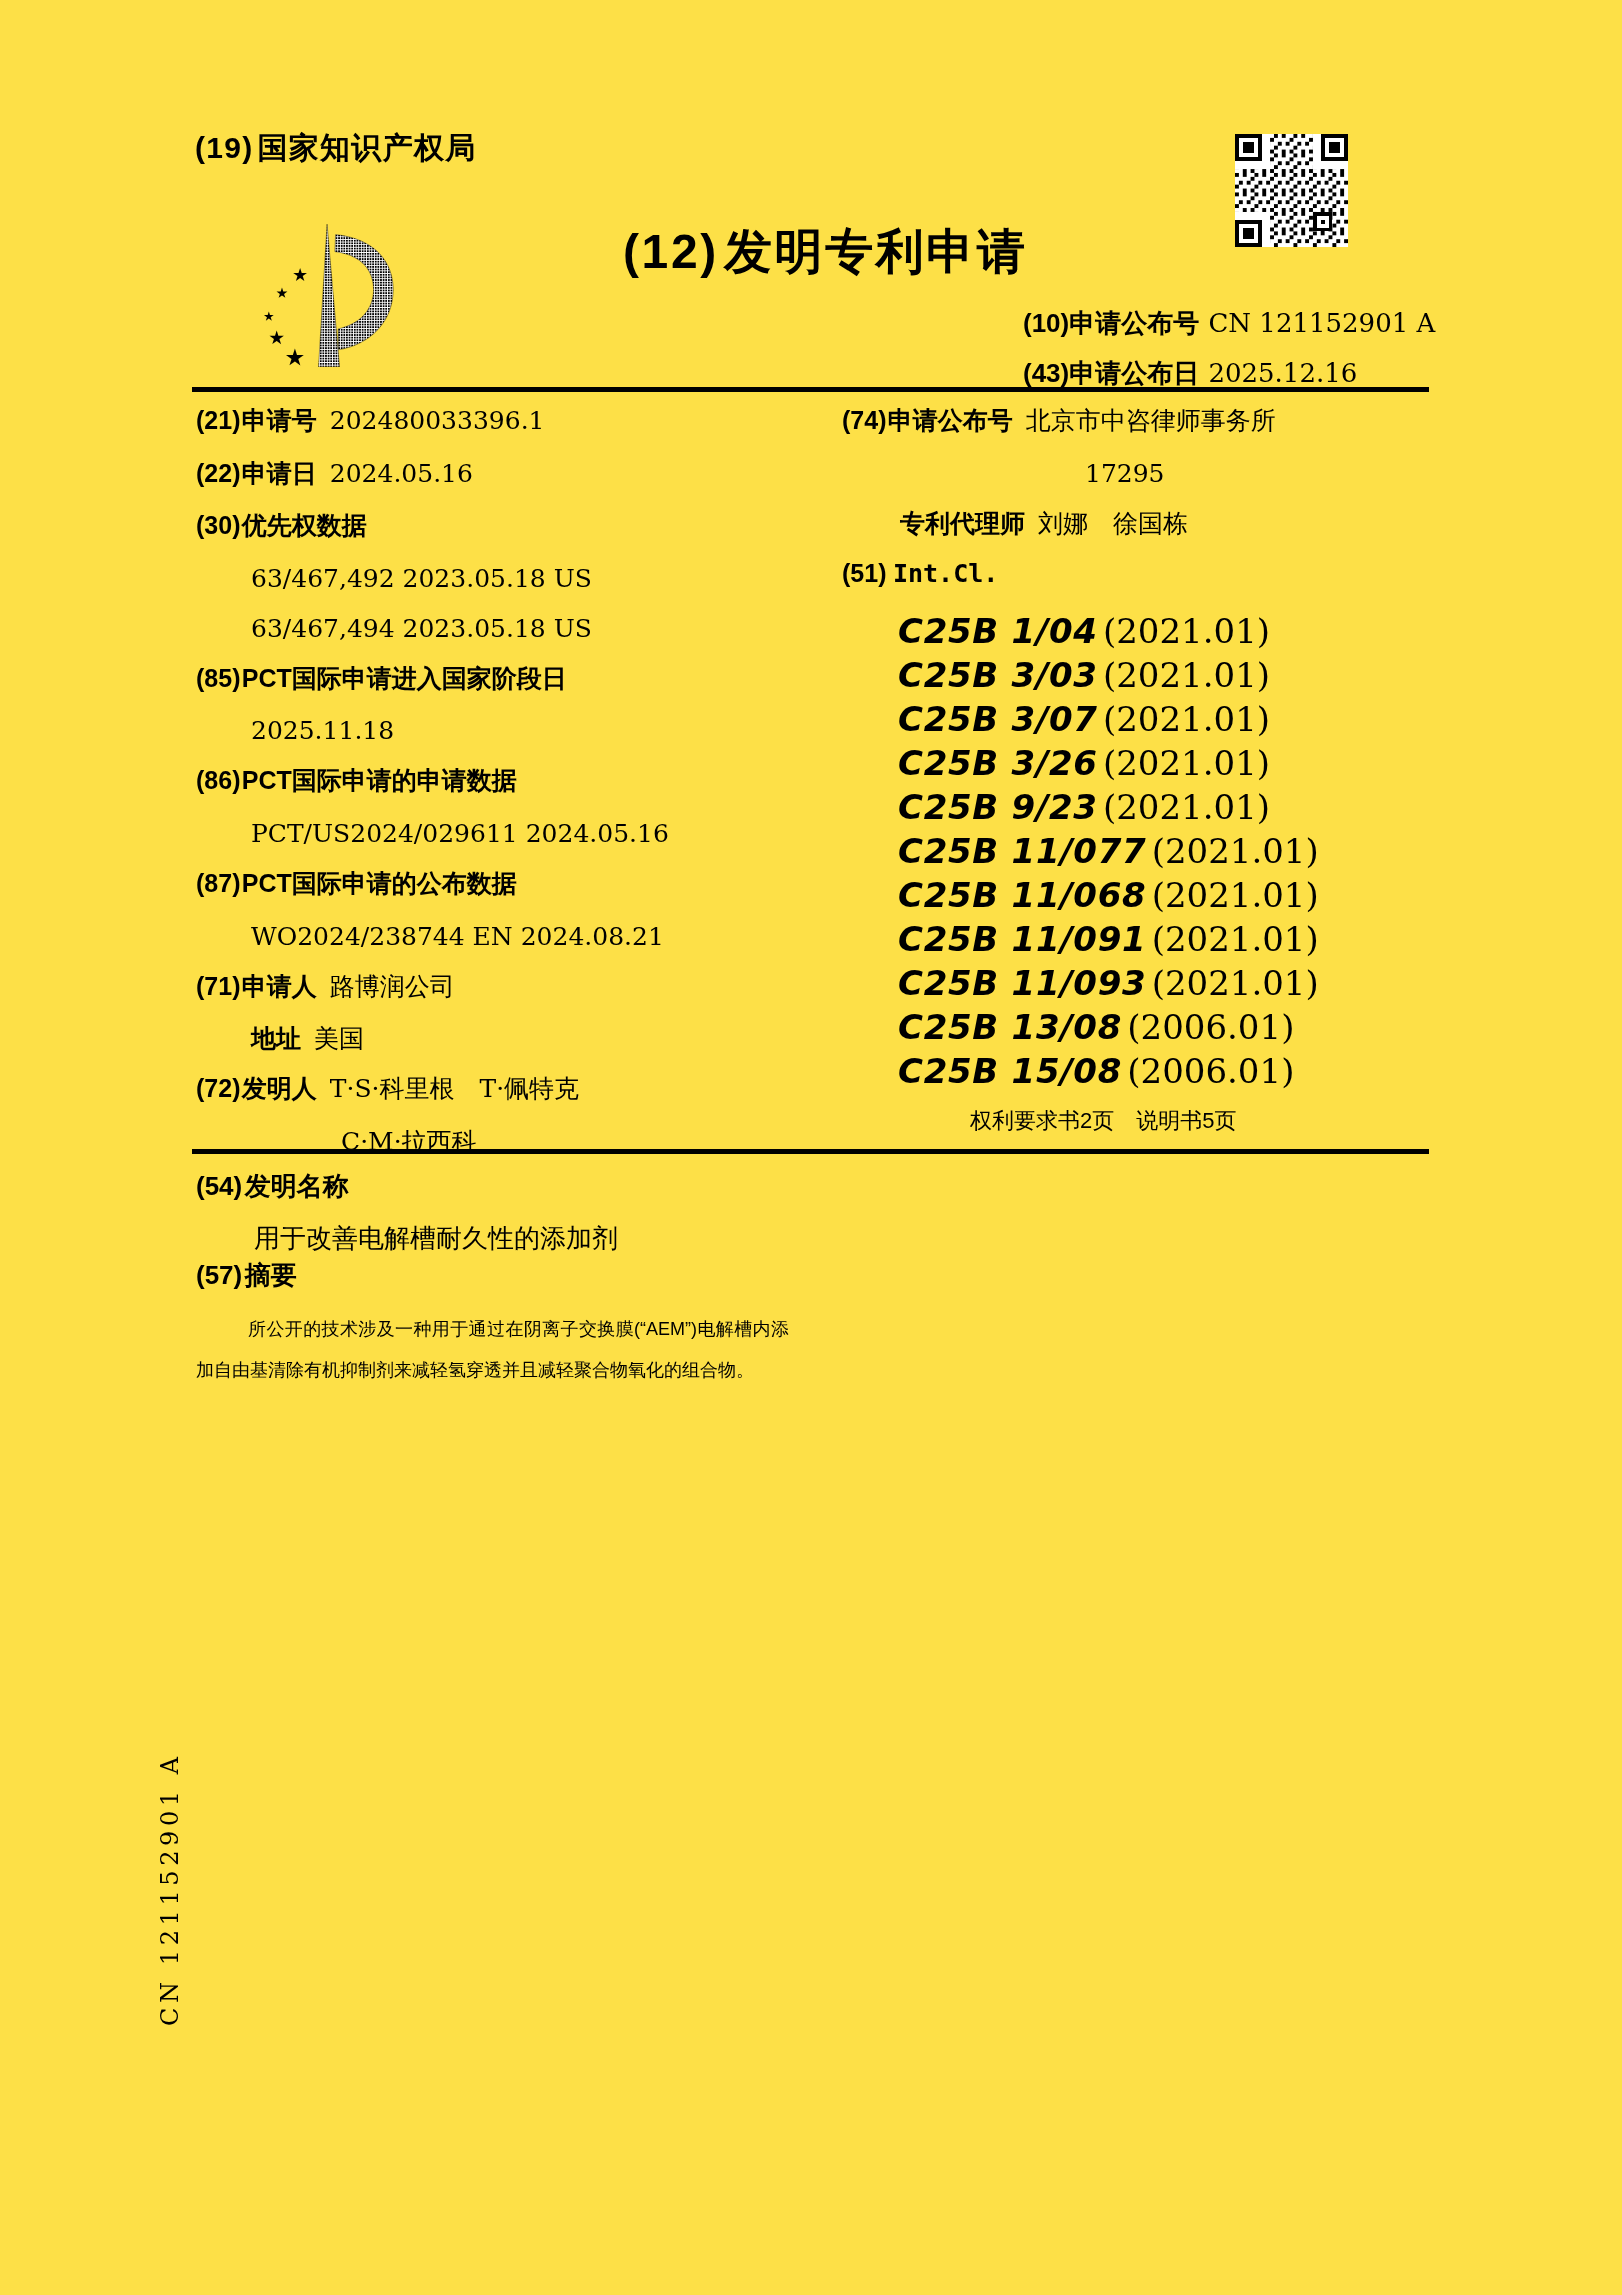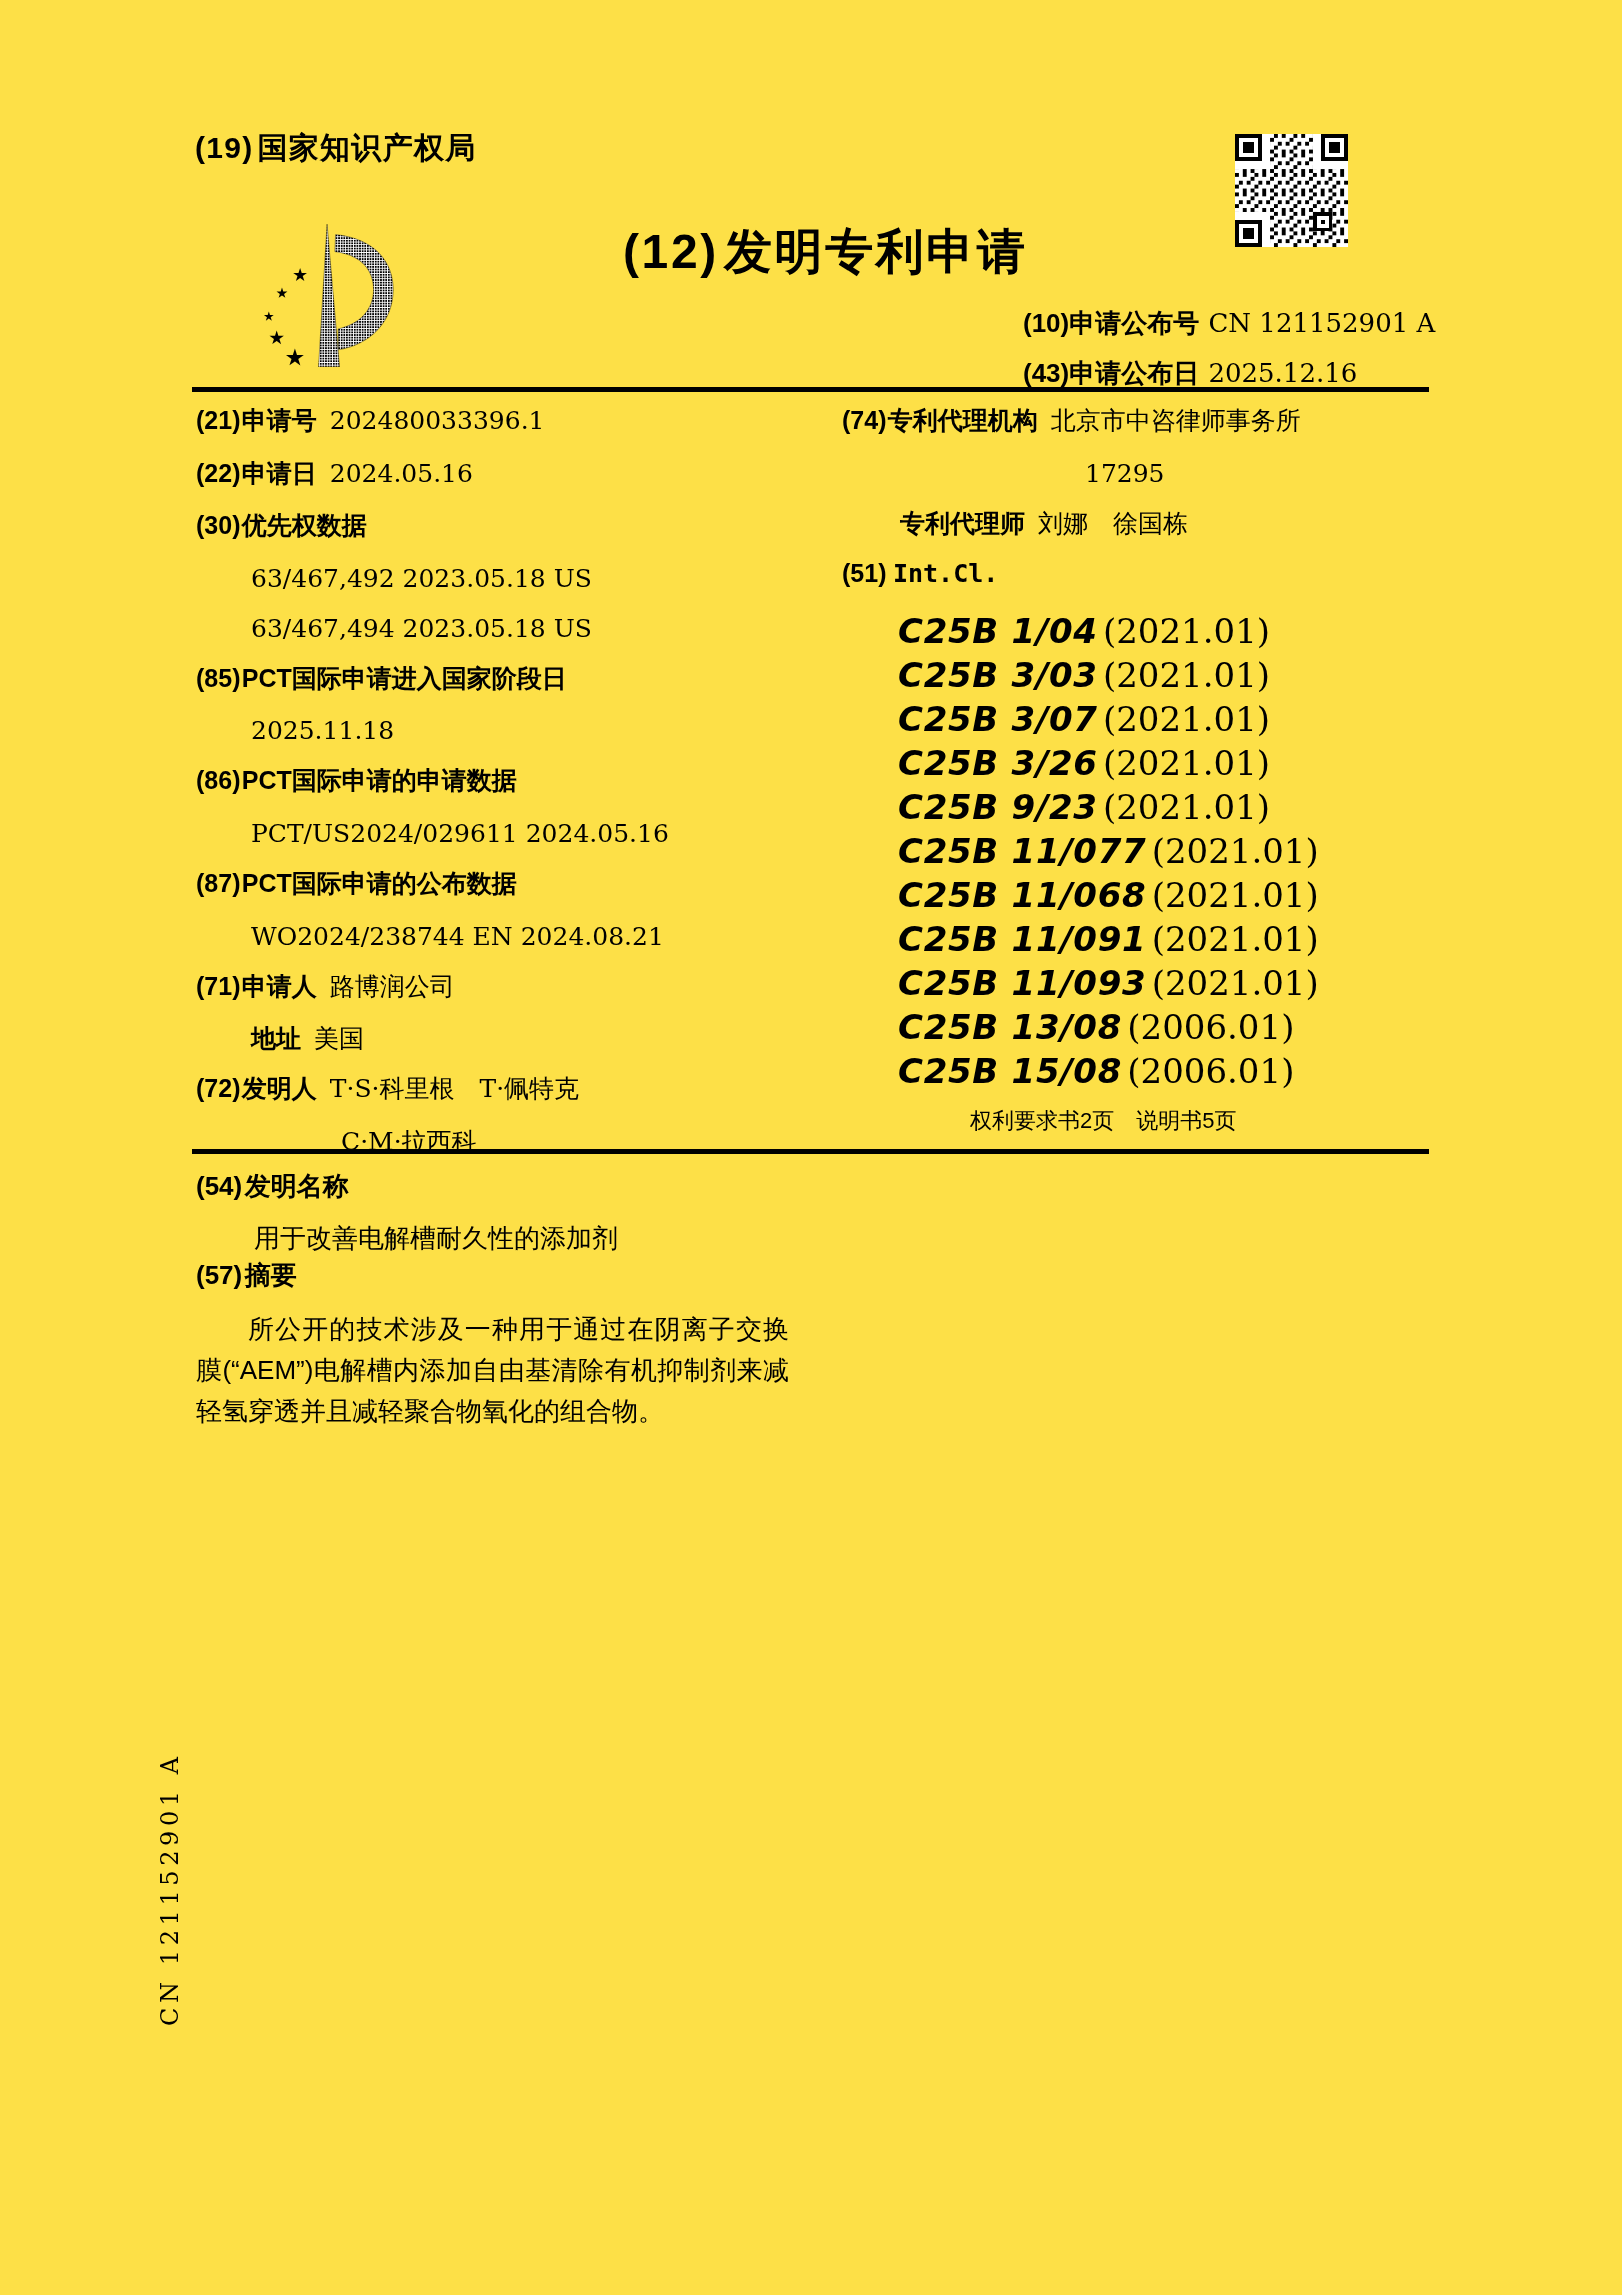--- a/index.html
+++ b/index.html
@@ -42,21 +42,21 @@
   .ipc-row .ver{font-family:"DejaVu Serif",serif;margin-left:5.2px;}
   .pages-note{position:absolute;left:970px;top:1106px;font-size:22px;white-space:nowrap;}
   
   .sec{position:absolute;left:196px;width:654px;}
   .sec54{top:1169px;}
   .sec-head{font-size:26px;font-weight:700;white-space:nowrap;}
   .sec-head .tag{margin-right:2.6px;}
   .invention-title{font-size:26px;margin:17px 0 0 58px;white-space:nowrap;}
   .sec57{top:1258px;}
   .abstract{
-    width:593px;font-size:26px;line-height:41px;text-align:justify;
+    width:593px;font-size:18px;line-height:41px;text-align:justify;
     margin-top:15.7px;text-indent:52px;
   }
   
   .side-id{
     position:absolute;left:156px;top:2026px;transform-origin:0 0;transform:rotate(-90deg);
     font-family:"DejaVu Serif",serif;font-size:24px;letter-spacing:4.6px;white-space:nowrap;
   }
 </style>
 </head>
 <body>
@@ -170,21 +170,21 @@
       <span class="lbl">地址</span><span>美国</span>
     </div>
     <div class="kv">
       <span class="tag">(72)</span><span class="lbl">发明人</span><span class="val">T·S·科里根　T·佩特克</span>
     </div>
     <div class="sub inv2">C·M·拉西科</div>
   </div>
 
   <div class="col-right">
     <div class="kv">
-      <span class="tag">(74)</span><span class="lbl">专利代理机构</span><span class="cval">北京市中咨律师事务所</span>
+      <span class="tag">(74)</span><span class="lbl">申请公布号</span><span class="cval">北京市中咨律师事务所</span>
     </div>
     <div class="sub agency-code">17295</div>
     <div class="sub cn agent-row">
       <span class="lbl">专利代理师</span><span>刘娜　徐国栋</span>
     </div>
     <div class="kv intcl" style="margin-top:9.2px;">
       <span class="tag">(51)</span><span class="lbl">Int.Cl.</span>
     </div>
     <div class="ipc-row"><span class="code">C25B 1/04</span><span class="ver">(2021.01)</span></div>
     <div class="ipc-row"><span class="code">C25B 3/03</span><span class="ver">(2021.01)</span></div>

